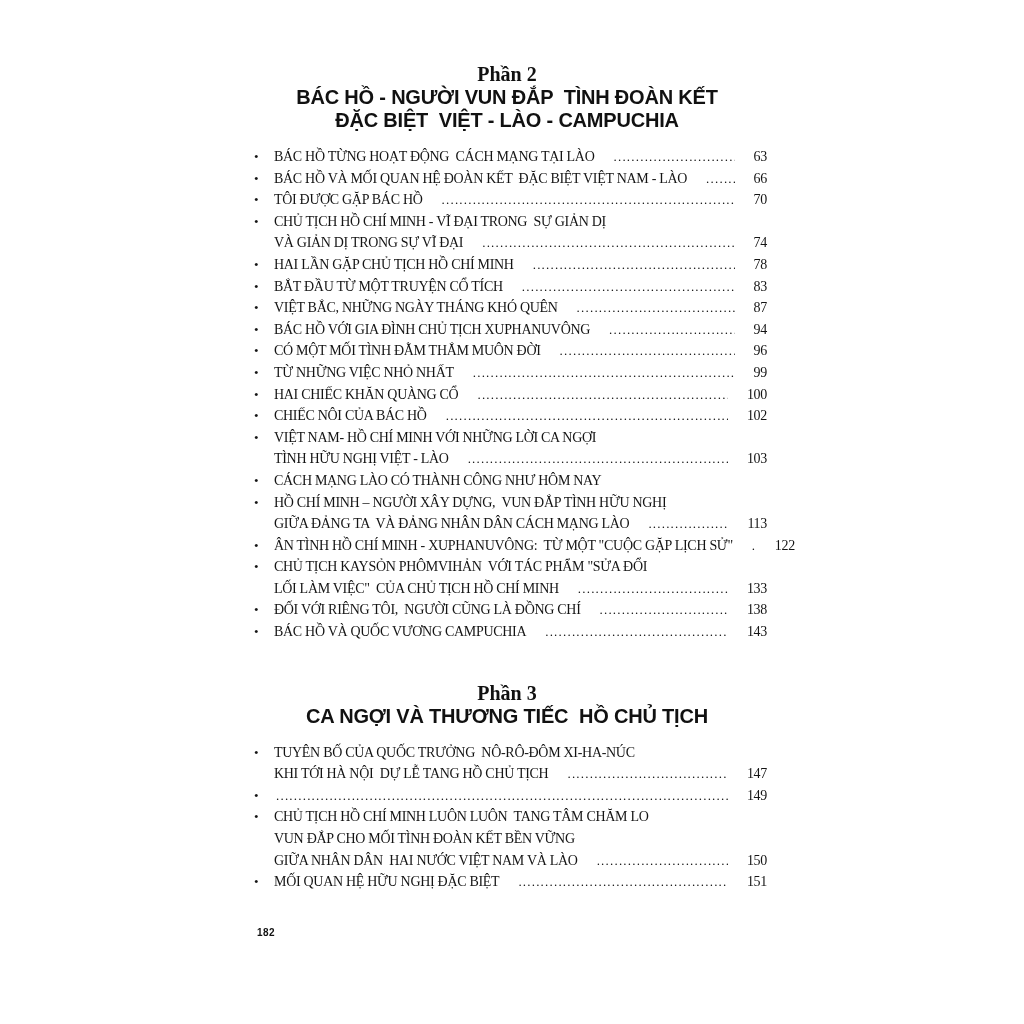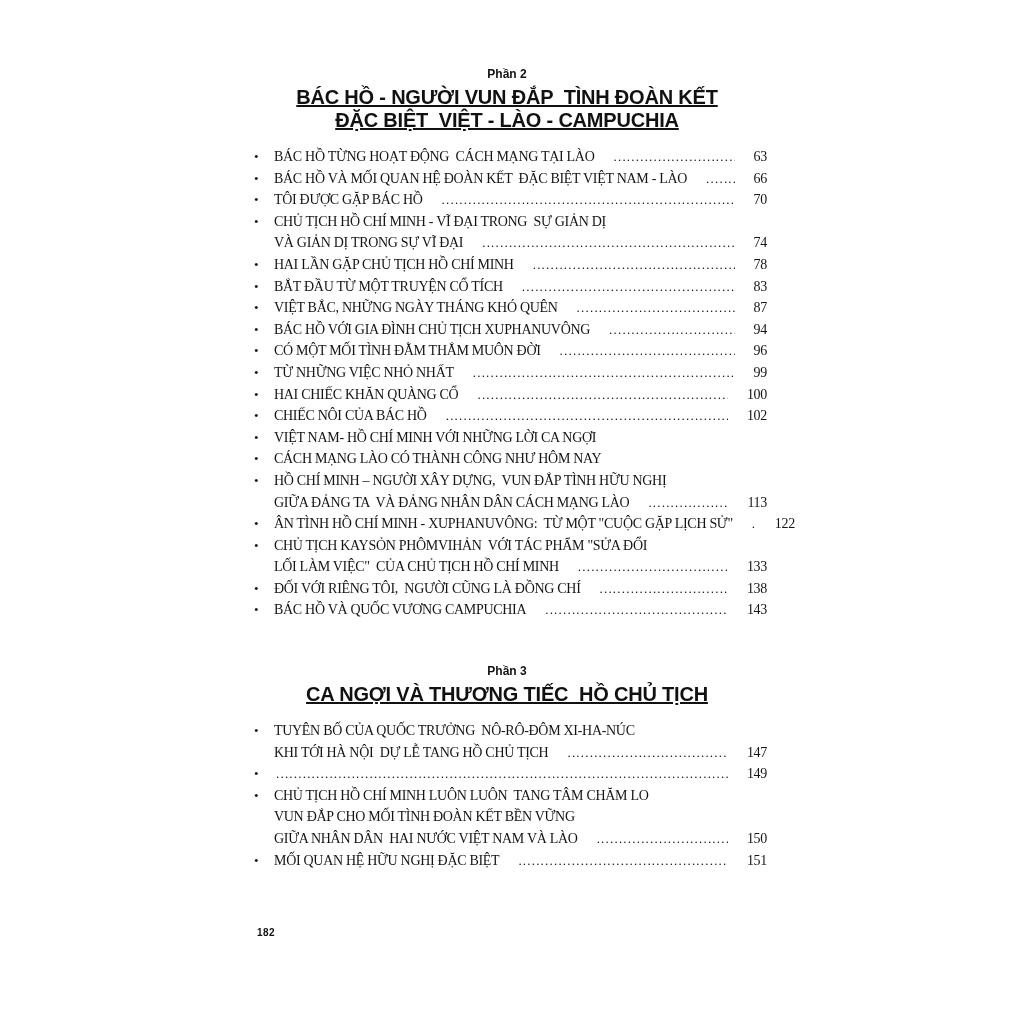--- a/index.html
+++ b/index.html
@@ -20,37 +20,37 @@
     left: 247px;
     top: 62px;
     width: 520px;
   }
   section.toc-section { margin: 0; }
   section.toc-section + section.toc-section { margin-top: 38px; }
 
   .part-label {
     margin: 0;
     text-align: center;
-    font-family: Liberation Sans, sans-serif;
+    font-family: Liberation Serif, serif;
     font-weight: bold;
-    font-size: 12px;
+    font-size: 20px;
     line-height: 24px;
     color: #111;
   }
   .part-title {
     margin: 0 0 14px 0;
     text-align: center;
     font-family: "Liberation Sans", sans-serif;
     font-weight: bold;
     font-size: 20px;
     line-height: 23px;
     letter-spacing: -0.2px;
     color: #111;
   }
-  .part-title .tl { display: block; white-space: pre; text-decoration: underline; }
+  .part-title .tl { display: block; white-space: pre; }
 
   .entries { margin-top: 2px; }
   .entry {
     display: flex;
     align-items: flex-start;
     font-family: "Liberation Serif", serif;
     font-size: 14px;
     letter-spacing: -0.3px;
     line-height: 21.6px;
     color: #141414;
@@ -222,20 +222,25 @@
                   <span class="t">CHIẾC NÔI CỦA BÁC HỒ</span>
                   <span class="dots"></span>
                   <span class="pg">102</span>
                 </div>
               </div>
             </div>
             <div class="entry">
               <span class="bullet">•</span>
               <div class="body">
                 <div class="line">VIỆT NAM- HỒ CHÍ MINH VỚI NHỮNG LỜI CA NGỢI</div>
+                <div class="line last">
+                  <span class="t">TÌNH HỮU NGHỊ VIỆT - LÀO</span>
+                  <span class="dots"></span>
+                  <span class="pg">103</span>
+                </div>
               </div>
             </div>
             <div class="entry">
               <span class="bullet">•</span>
               <div class="body">
                 <div class="line">CÁCH MẠNG LÀO CÓ THÀNH CÔNG NHƯ HÔM NAY</div>
               </div>
             </div>
             <div class="entry">
               <span class="bullet">•</span>

